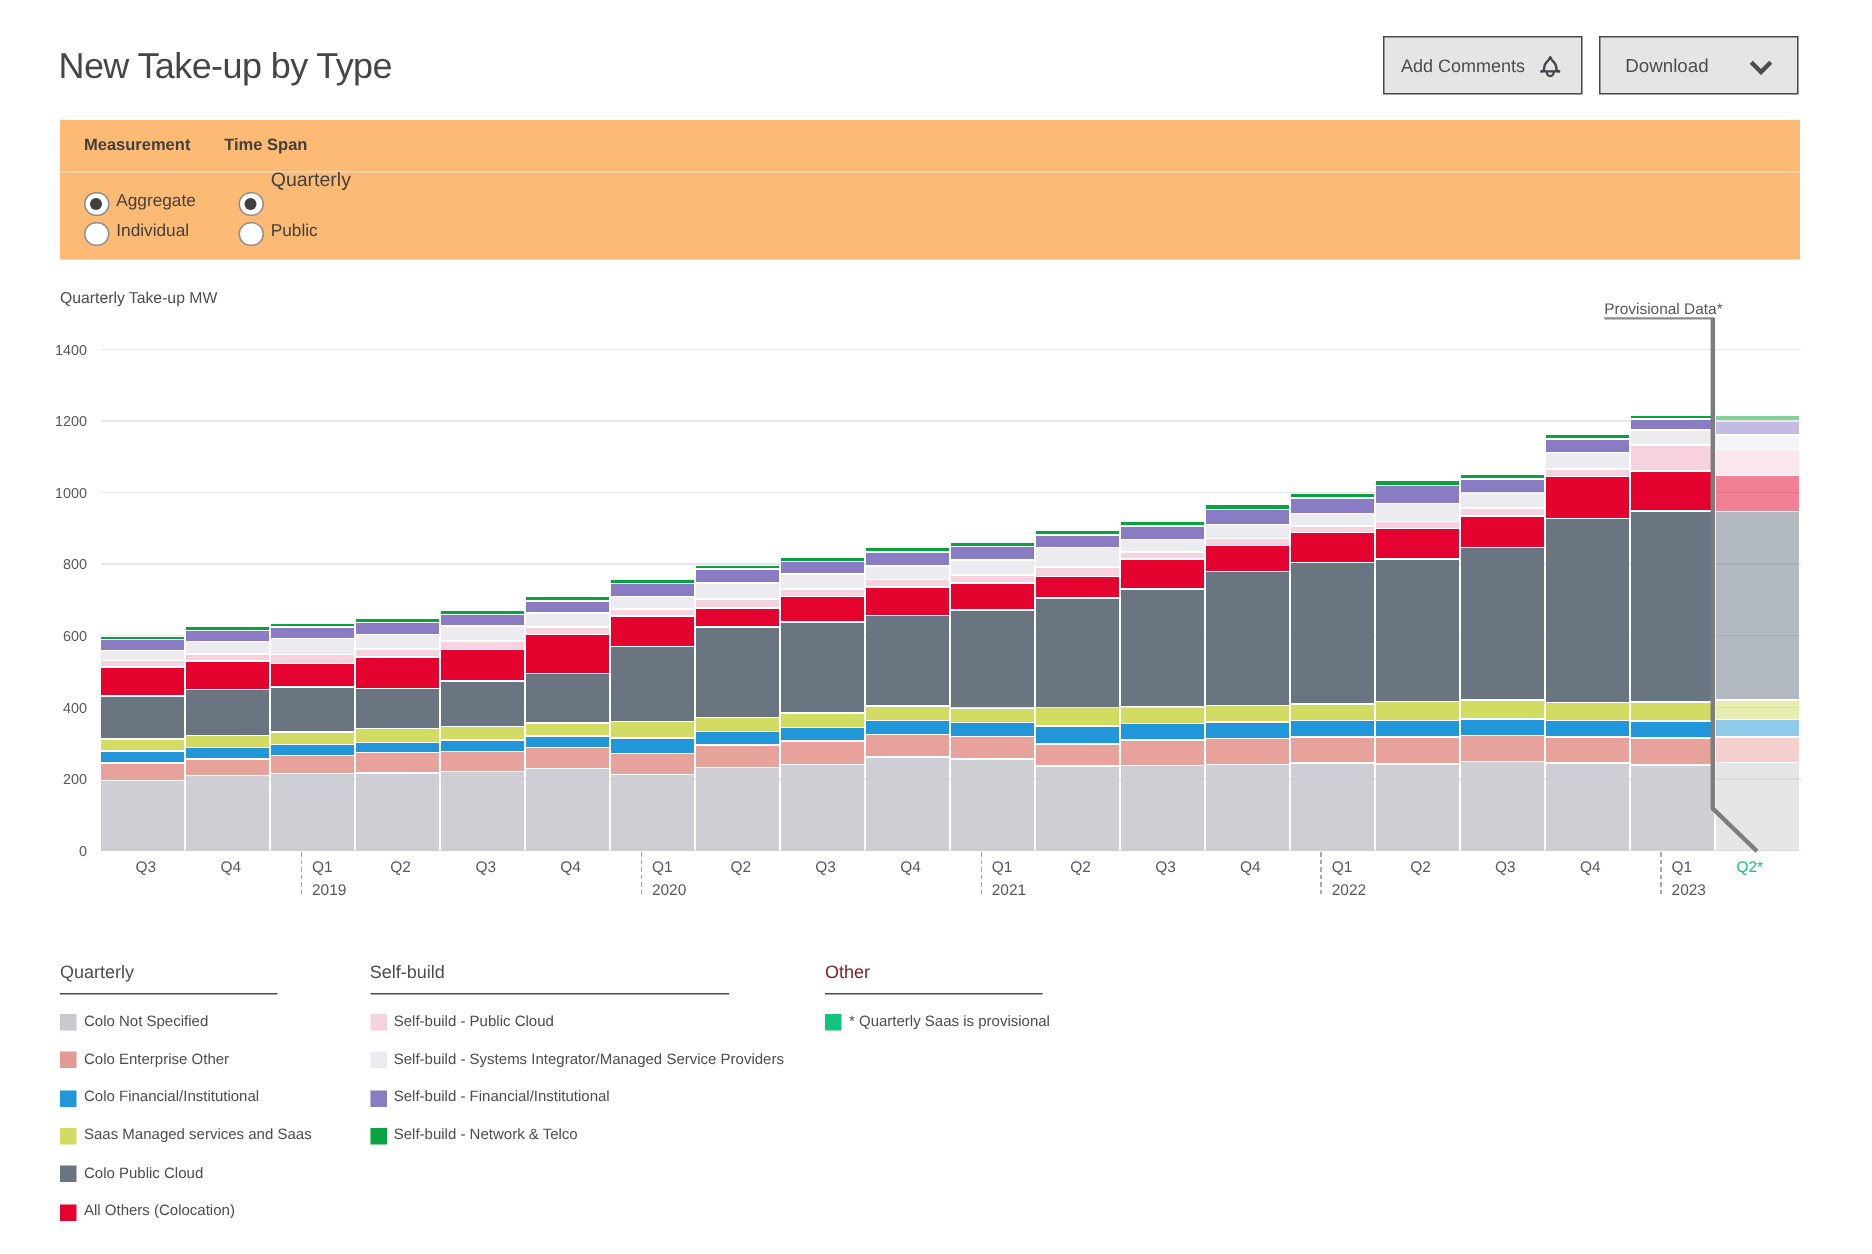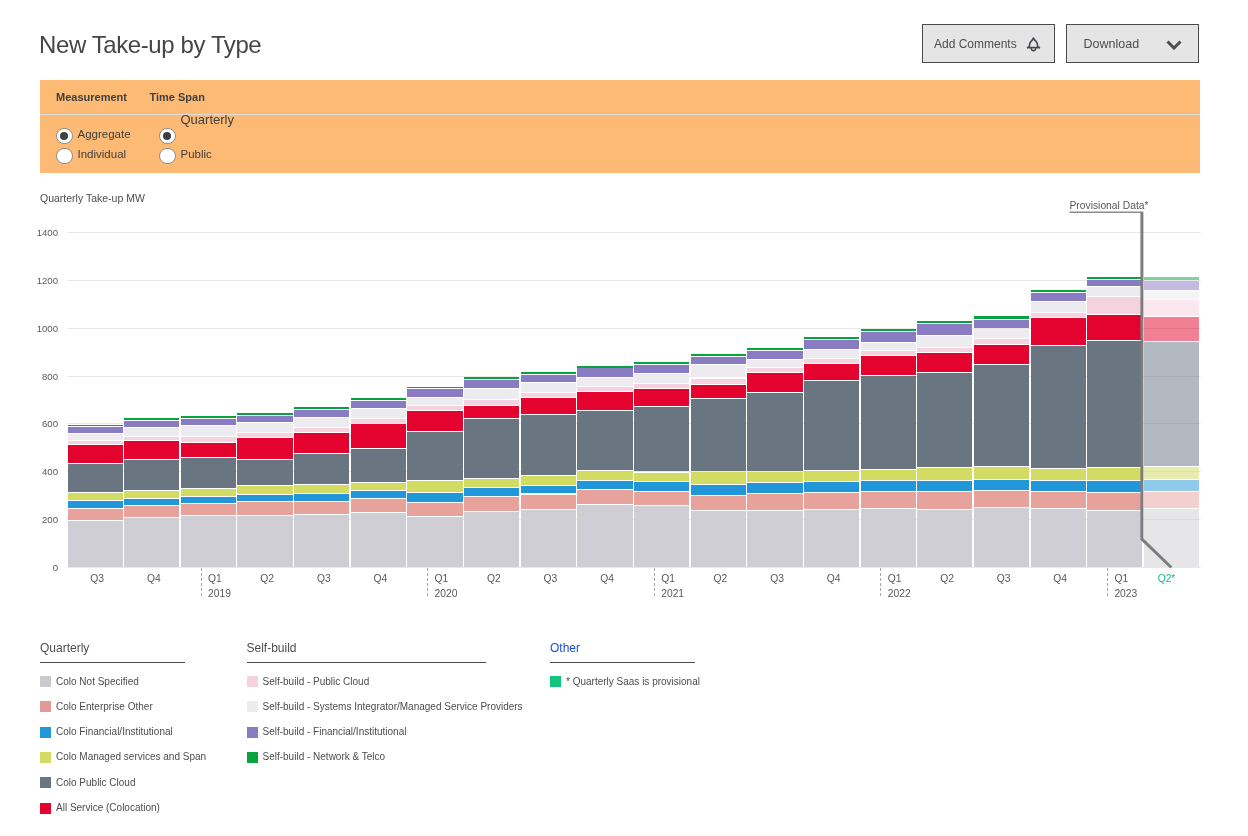--- a/index.html
+++ b/index.html
@@ -332,31 +332,31 @@
     </svg>
  <div style="position:absolute;left:40px;top:641px;font-size:12px;color:#4d4d4d">Quarterly</div>
     <div style="position:absolute;left:40px;top:661.5px;width:144.5px;height:0;border-top:1.5px solid #4d4d4d"></div>
     <div style="position:absolute;left:40px;top:676.0px;width:11px;height:11px;background:#c9c9cf"></div>
     <div style="position:absolute;left:56px;top:675.5px;font-size:10px;color:#4d4d4d;white-space:nowrap">Colo Not Specified</div>
     <div style="position:absolute;left:40px;top:701.3px;width:11px;height:11px;background:#e39a94"></div>
     <div style="position:absolute;left:56px;top:700.8px;font-size:10px;color:#4d4d4d;white-space:nowrap">Colo Enterprise Other</div>
     <div style="position:absolute;left:40px;top:726.6px;width:11px;height:11px;background:#2196d8"></div>
     <div style="position:absolute;left:56px;top:726.1px;font-size:10px;color:#4d4d4d;white-space:nowrap">Colo Financial/Institutional</div>
     <div style="position:absolute;left:40px;top:751.9px;width:11px;height:11px;background:#d2db62"></div>
-    <div style="position:absolute;left:56px;top:751.4px;font-size:10px;color:#4d4d4d;white-space:nowrap">Colo Managed services and Span</div>
+    <div style="position:absolute;left:56px;top:751.4px;font-size:10px;color:#4d4d4d;white-space:nowrap">Saas Managed services and Saas</div>
     <div style="position:absolute;left:40px;top:777.2px;width:11px;height:11px;background:#6a7582"></div>
     <div style="position:absolute;left:56px;top:776.7px;font-size:10px;color:#4d4d4d;white-space:nowrap">Colo Public Cloud</div>
     <div style="position:absolute;left:40px;top:802.5px;width:11px;height:11px;background:#e4032e"></div>
-    <div style="position:absolute;left:56px;top:802.0px;font-size:10px;color:#4d4d4d;white-space:nowrap">All Service (Colocation)</div>
+    <div style="position:absolute;left:56px;top:802.0px;font-size:10px;color:#4d4d4d;white-space:nowrap">All Others (Colocation)</div>
     <div style="position:absolute;left:246.5px;top:641px;font-size:12px;color:#4d4d4d">Self-build</div>
     <div style="position:absolute;left:246.5px;top:661.5px;width:239px;height:0;border-top:1.5px solid #4d4d4d"></div>
     <div style="position:absolute;left:246.5px;top:676.0px;width:11px;height:11px;background:#f6d2df"></div>
     <div style="position:absolute;left:262.5px;top:675.5px;font-size:10px;color:#4d4d4d;white-space:nowrap">Self-build - Public Cloud</div>
     <div style="position:absolute;left:246.5px;top:701.3px;width:11px;height:11px;background:#ebebf0"></div>
     <div style="position:absolute;left:262.5px;top:700.8px;font-size:10px;color:#4d4d4d;white-space:nowrap">Self-build - Systems Integrator/Managed Service Providers</div>
     <div style="position:absolute;left:246.5px;top:726.6px;width:11px;height:11px;background:#8a7cc2"></div>
     <div style="position:absolute;left:262.5px;top:726.1px;font-size:10px;color:#4d4d4d;white-space:nowrap">Self-build - Financial/Institutional</div>
     <div style="position:absolute;left:246.5px;top:751.9px;width:11px;height:11px;background:#06a33e"></div>
     <div style="position:absolute;left:262.5px;top:751.4px;font-size:10px;color:#4d4d4d;white-space:nowrap">Self-build - Network &amp; Telco</div>
-    <div style="position:absolute;left:550px;top:641px;font-size:12px;color:#1d4ed8">Other</div>
+    <div style="position:absolute;left:550px;top:641px;font-size:12px;color:#7f1d1d">Other</div>
     <div style="position:absolute;left:550px;top:661.5px;width:145px;height:0;border-top:1.5px solid #4d4d4d"></div>
     <div style="position:absolute;left:550px;top:676.0px;width:11px;height:11px;background:#14c37d"></div>
     <div style="position:absolute;left:566px;top:675.5px;font-size:10px;color:#4d4d4d;white-space:nowrap">* Quarterly Saas is provisional</div>
 </div>
 </body></html>

